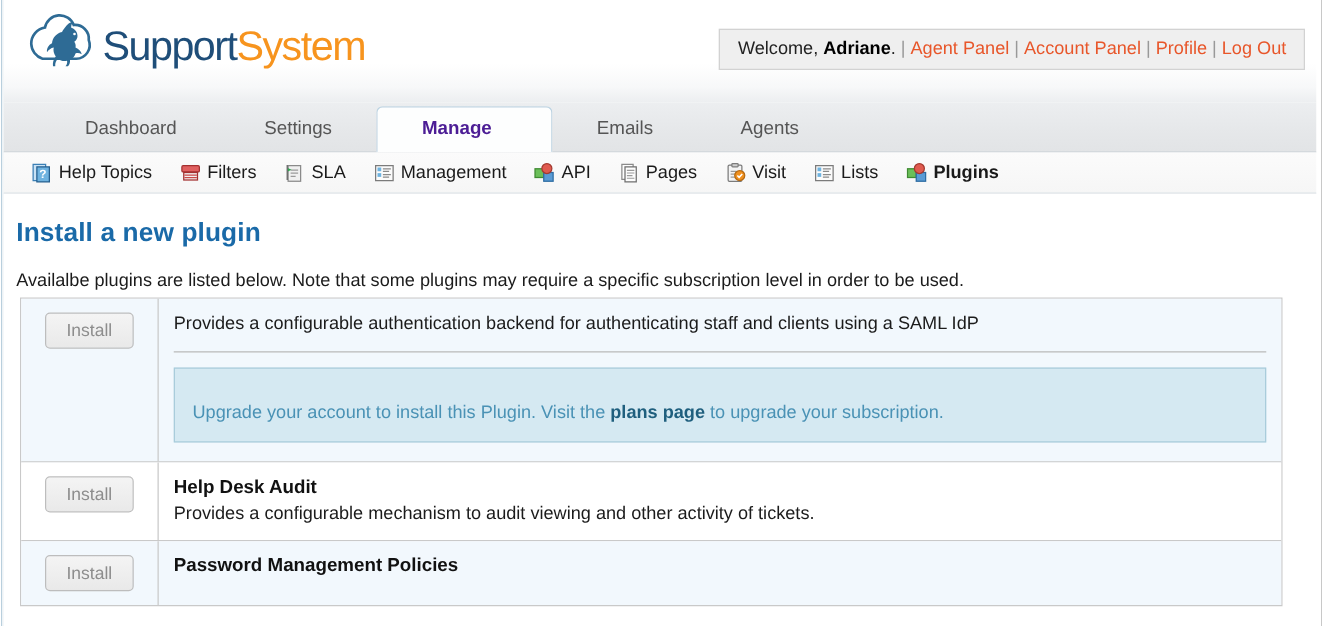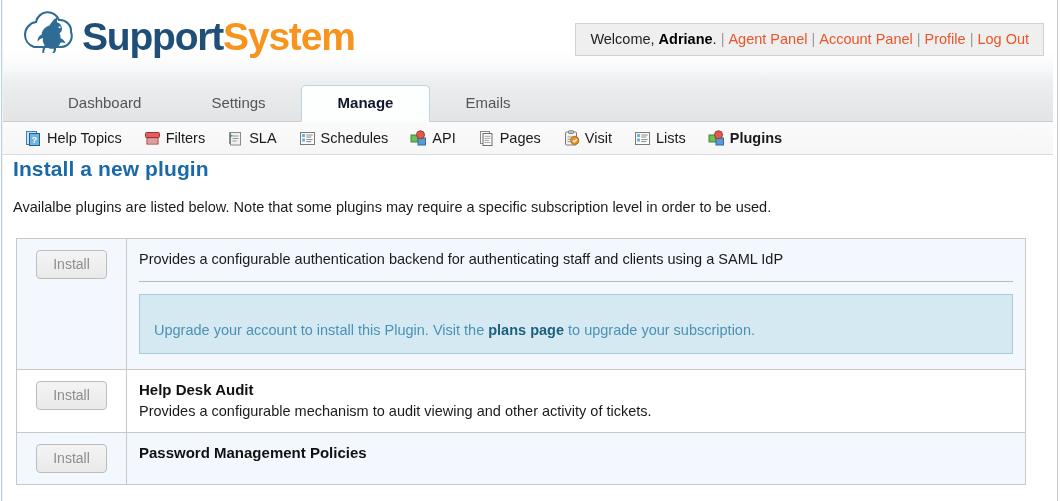--- a/index.html
+++ b/index.html
@@ -33,21 +33,21 @@
   .header {
     position: absolute; left: 3px; top: 0; right: 7px; height: 82px;
     background: linear-gradient(to bottom,#ffffff 0%,#ffffff 62%,#f7f8f9 85%,#eceef0 100%);
   }
   .logo {
     position: absolute; left: 13px; top: 9px;
     display: flex; align-items: center; gap: 2px;
   }
   .logo-mark { width: 66px; height: 54px; display: block; }
   .logo-text {
-    font-size: 39px; font-weight: bold; letter-spacing: -1.2px;
+    font-size: 33px; font-weight: normal; letter-spacing: -1.2px;
     line-height: 1; margin-left: -2px; white-space: nowrap;
   }
   .logo-text .w1 { color: #1f4e79; }
   .logo-text .w2 { color: #f7941e; }
 
   .welcome-box {
     position: absolute; right: 9px; top: 23px;
     border: 1px solid #d2d2d2;
     background: #efefef;
     padding: 7px 14px 8px 14px;
@@ -69,26 +69,26 @@
   .tab {
     font-size: 15px; color: #555;
     padding: 9px 34px 10px 34px;
     line-height: 1.1;
     position: relative; top: 1px;
     border: 1px solid transparent;
     white-space: nowrap;
   }
   .tab.active {
     background: #fdfefe;
-    color: #0f172a;
+    color: #4c1d95;
     font-weight: bold;
     border: 1px solid #bcd3e2;
     border-bottom-color: #fdfefe;
     border-radius: 5px 5px 0 0;
-    padding: 9px 36px 10px 36px;
+    padding: 9px 48px 10px 36px;
   }
 
   
   .subnav {
     position: absolute; left: 3px; top: 122px; right: 7px; height: 33px;
     background: linear-gradient(to bottom,#fbfbfb 0%,#f6f6f6 100%);
     border-bottom: 1px solid #d6dde2;
     display: flex; align-items: center;
     padding-left: 22px;
   }
@@ -97,21 +97,21 @@
     margin-right: 22px;
     font-size: 14.5px; color: #1a1a1a;
     white-space: nowrap;
   }
   .subnav-item.active { font-weight: bold; }
   .subnav-item svg { display: block; }
 
   
   .content { position: absolute; left: 3px; top: 155px; right: 7px; bottom: 0; background: #fff; }
   .page-title {
-    margin: 2px 0 0 10px;
+    margin: 20px 0 0 10px;
     font-size: 21px; font-weight: bold;
     color: #1a6aa8;
     letter-spacing: 0.1px;
   }
   .page-desc {
     margin: 18px 0 0 10px;
     font-size: 14.5px; color: #1b1b1b;
   }
 
   
@@ -213,20 +213,21 @@
       <b>Adriane</b><span>.</span><span class="sep">|</span><a href="#">Agent Panel</a><span class="sep">|</span><a href="#">Account Panel</a><span class="sep">|</span><a href="#">Profile</a><span class="sep">|</span><a href="#">Log Out</a>
     </div>
   </div>
 
   <div class="tabbar">
     <div class="tabs">
       <div class="tab">Dashboard</div>
       <div class="tab">Settings</div>
       <div class="tab active">Manage</div>
       <div class="tab">Emails</div>
+      <div class="tab">Agents</div>
     </div>
   </div>
 
   <div class="subnav">
 
     <div class="subnav-item">
       <span>
         <svg width="17" height="17" viewBox="0 0 17 17">
             <rect x="1.5" y="1.5" width="10" height="13" fill="#c9e2f5" stroke="#3b7fb5"></rect>
             <rect x="4.5" y="3.5" width="10" height="12" fill="#6fb3e0" stroke="#245f8f"></rect>
@@ -261,21 +262,21 @@
 
     <div class="subnav-item">
       <span>
         <svg width="17" height="17" viewBox="0 0 17 17">
             <rect x="1.5" y="2.5" width="14" height="12" fill="#fbfbfb" stroke="#7b7b7b"></rect>
             <rect x="3" y="4" width="3" height="3" fill="#6fb3e0"></rect>
             <rect x="3" y="8.5" width="3" height="3" fill="#6fb3e0"></rect>
             <path d="M7.3 5h6.4M7.3 7h5M7.3 9.6h6.4M7.3 11.6h5" stroke="#8a8a8a" stroke-width="1"></path>
           </svg>
       </span>
-      <span>Schedules</span>
+      <span>Management</span>
     </div>
 
     <div class="subnav-item">
       <span>
         <svg width="17" height="17" viewBox="0 0 17 17">
             <rect x="1" y="5" width="7" height="7" fill="#6bbf59" stroke="#3f8a32"></rect>
             <rect x="8" y="8" width="7.5" height="7" fill="#5a9bd5" stroke="#2d6ca2"></rect>
             <circle cx="10.5" cy="4.8" r="4" fill="#e05a4f" stroke="#a33a30"></circle>
           </svg>
       </span>

